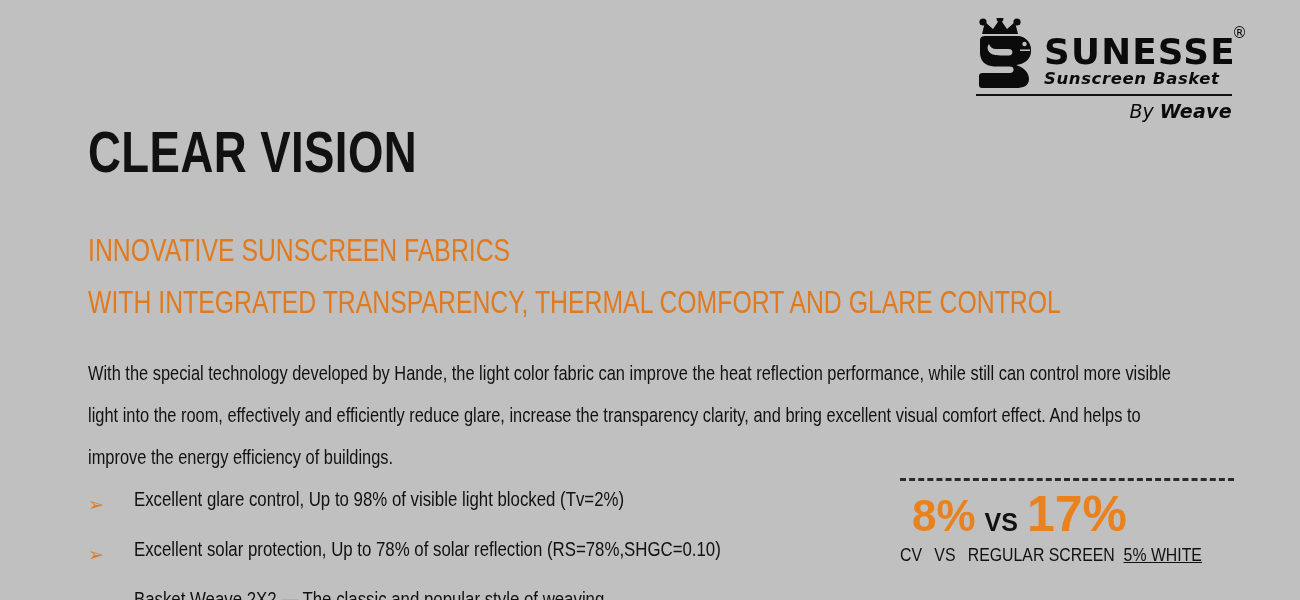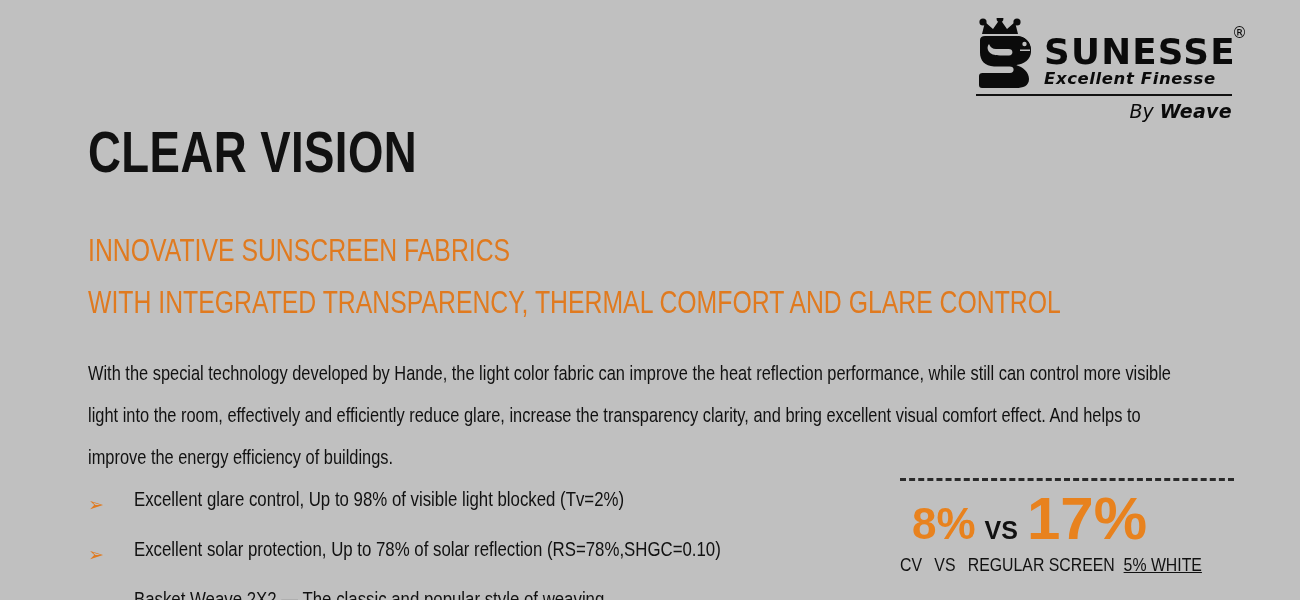--- a/index.html
+++ b/index.html
@@ -240,21 +240,21 @@
     color: #e8821e;
     line-height: 1;
     transform-origin: left bottom;
   }
 
   .stat-a {
     font-size: 44px;
   }
 
   .stat-b {
-    font-size: 60px;
+    font-size: 50px;
   }
 
   .stat-vs {
     font-family: "Liberation Sans", sans-serif;
     font-weight: bold;
     font-size: 25px;
     line-height: 1;
     color: #111111;
   }
 
@@ -290,21 +290,21 @@
         <circle fill="#0b0b0b" cx="41" cy="4" r="3.6"></circle>
         <path fill="#0b0b0b" d="M4 22 C4 19.2 6 18 9 18 L40 18 C49 18 55 24 55 33 C55 42 48 46 40 47 C47 49 53 54 53 61 C53 68 47 70 40 70 L6 70 C4 70 3 68.8 3 67 L3 58 C3 56.2 4.4 55 6.4 55 L34 55 C36.4 55 37.6 53.6 37.6 51.6 C37.6 49.6 36.2 48.4 33.6 48.4 L18 48.4 C9 48.4 4 42.8 4 34.6 Z"></path>
         <path fill="#c0c0c0" d="M13 26 C11.4 27.6 11 30.6 12.4 33 C14.2 36.2 18.4 37.4 24 37.4 L33 37.4 C35.2 37.4 36.4 36 36.4 34.2 C36.4 32.2 35 31 32.6 31 L20 31 C16.6 31 14.4 29.4 13 26 Z"></path>
         <path fill="#0b0b0b" d="M40 18 C49 18 55 24 55 32 C55 35 53.6 37 51 37 L44 37 C42 37 41 35.6 41 33.6 L41 21 C41 19.2 41.6 18 43 18 Z"></path>
         <circle fill="#c0c0c0" cx="48.5" cy="26" r="2.2"></circle>
         <path fill="#c0c0c0" d="M44 31.5 L54 31.5 L54 33 L44 33 Z"></path>
       </svg>
       <div class="logo-words">
         <div class="logo-wordmark">SUNESSE</div>
         <span class="logo-reg">®</span>
-        <div class="logo-tagline">Excellent Finesse</div>
+        <div class="logo-tagline">Sunscreen Basket</div>
       </div>
     </div>
     <div class="logo-rule"></div>
     <div class="logo-by"><span class="by-word">By</span> <span class="brand-word">Weave</span></div>
   </div>
 
   <h1 class="headline">CLEAR VISION</h1>
 
   <div class="subhead subhead-1">INNOVATIVE SUNSCREEN FABRICS</div>
   <div class="subhead subhead-2">WITH INTEGRATED TRANSPARENCY, THERMAL COMFORT AND GLARE CONTROL</div>

